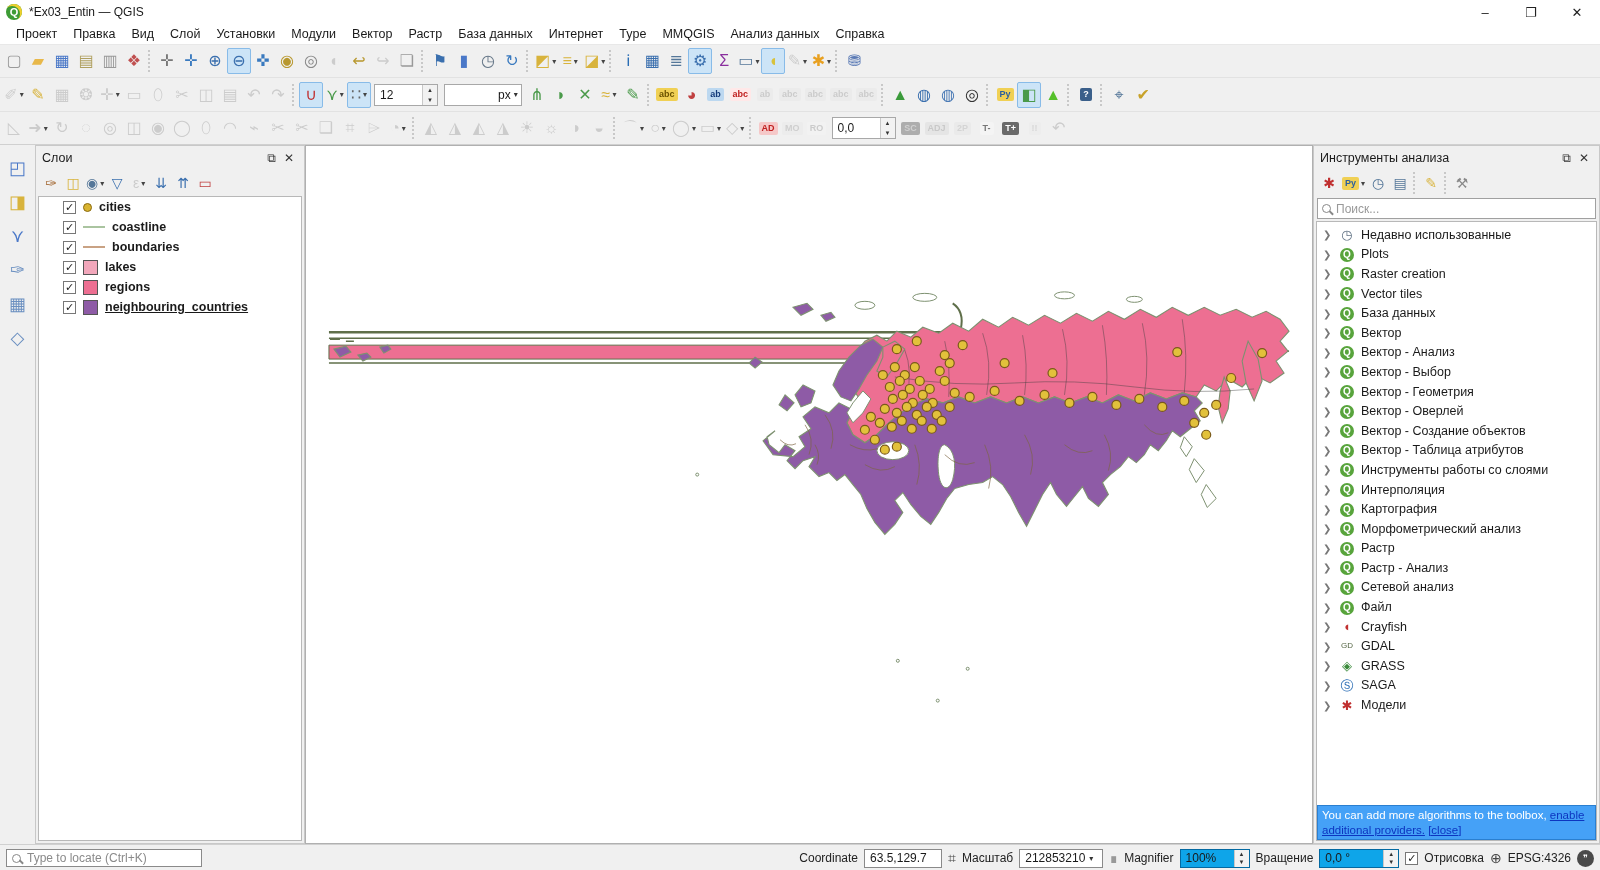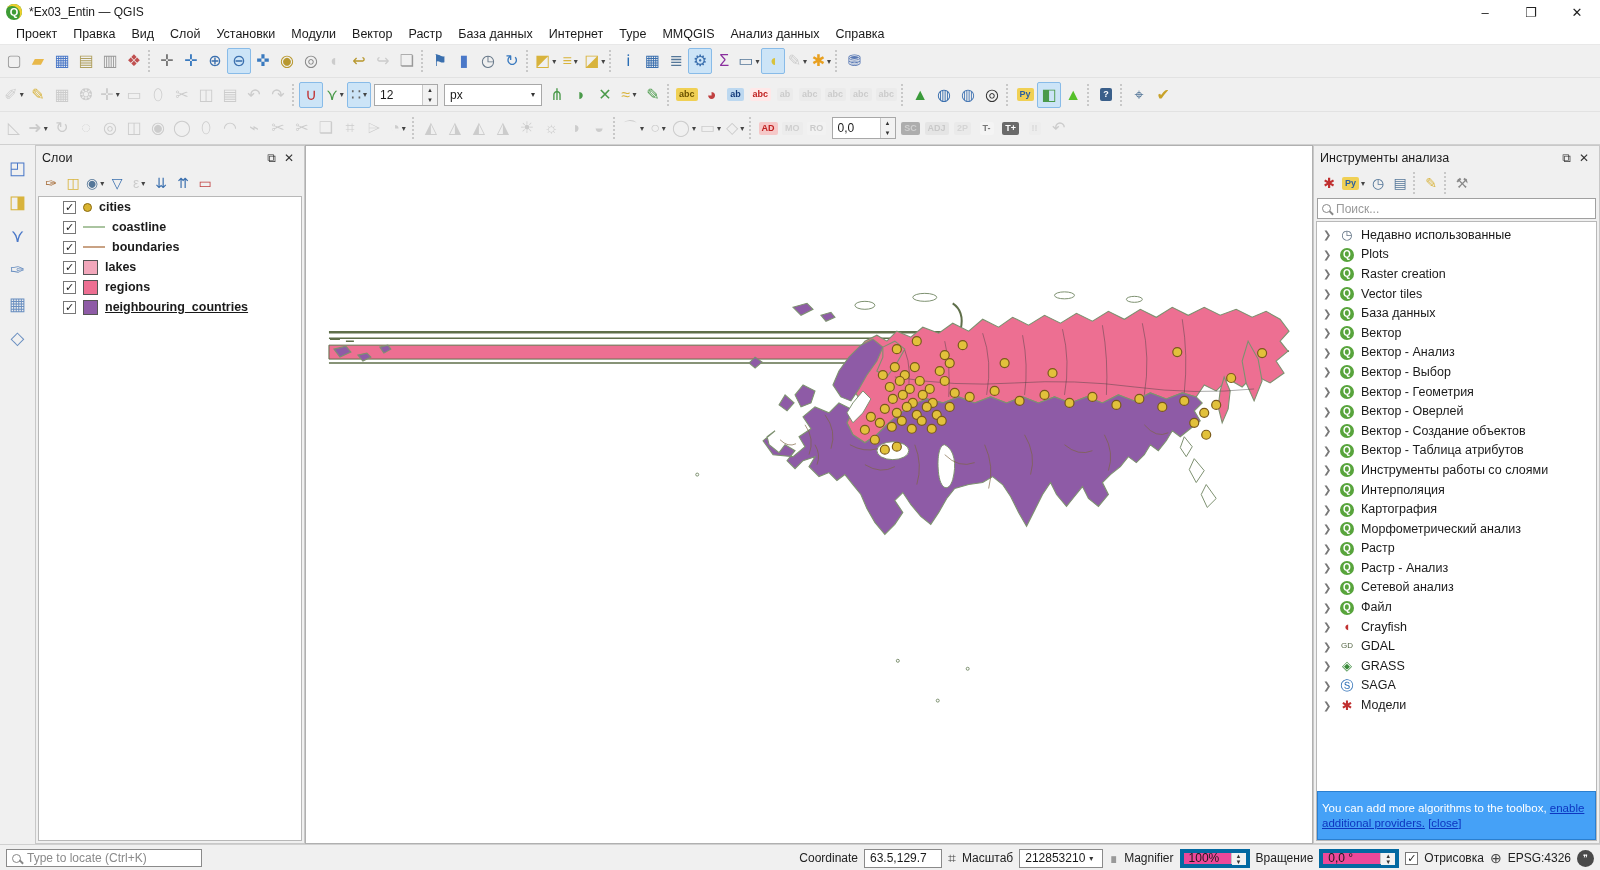--- a/index.html
+++ b/index.html
@@ -24,21 +24,21 @@
   .tb-sep { width:5px; height:22px; border-left:2px dotted #c8c8c8; margin:0 2px; }
   .tbtn { display:flex; align-items:center; justify-content:center; min-width:24px; height:26px;
     border:1px solid transparent; border-radius:2px; padding:0 1px; }
   .tbtn .g { font-size:16px; line-height:1; }
   .tbtn.on { background:#cce4f7; border-color:#88bbe8; }
   .tbtn.dis .g, .tbtn.dis .txt { opacity:.35; filter:grayscale(1); }
   .tbtn .dd { font-size:8px; color:#444; margin-left:2px; }
   .tbtn .txt { font-size:9px; font-weight:bold; padding:2px 3px; border-radius:2px; line-height:1; }
   .tb-spin, .tb-combo { display:flex; align-items:center; background:#fff; border:1px solid #a8a8a8;
     height:22px; margin:0 3px; font-size:12px; }
-  .tb-spin { width:64px; } .tb-combo { width:98px; }
+  .tb-spin { width:64px; } .tb-combo { width:78px;padding-left:48px; }
   .tb-spin .val, .tb-combo .val { flex:1; padding-left:5px; }
   .stepper { display:flex; flex-direction:column; width:15px; border-left:1px solid #c8c8c8; height:100%; }
   .stepper span { flex:1; font-size:6px; display:flex; align-items:center; justify-content:center; color:#333; background:#f2f2f2;}
   .combo-arrow { width:16px; font-size:8px; display:flex; align-items:center; justify-content:center; color:#333; }
 
   
   .main { display:flex; height:700px; border-top:1px solid #d0d0d0; }
   .dock-left { width:35px; background:#f0f0f0; display:flex; flex-direction:column; align-items:center; padding-top:8px; gap:4px; }
   .dock-left .tbtn { min-width:28px; height:30px; }
   .dock-left .g { font-size:18px; }
@@ -71,21 +71,21 @@
   .mag::after { content:""; position:absolute; width:5px; height:1.5px; background:#888; transform:rotate(45deg);
     right:-4px; bottom:-1px; }
   .search-ph { color:#999; font-size:12px; }
   .tree { list-style:none; padding-top:3px; }
   .tree li { display:flex; align-items:center; height:19.6px; padding-left:6px; gap:6px; font-size:12.5px; }
   .chev { color:#777; font-size:10px; width:10px; flex:none; }
   .ticon { width:16px; text-align:center; flex:none; font-size:13px; line-height:1;}
   .qbadge { display:inline-block; width:14px; height:14px; background:#58a43c; color:#fff; font-weight:bold;
     font-size:10px; border-radius:50%; text-align:center; line-height:14px; }
   .notice { position:absolute; bottom:0; left:0; right:0; background:#45a1f7; border:1px solid #2a7fd0;
-    color:#fff; font-size:11.5px; padding:9px 4px; line-height:1.25; }
+    color:#fff; font-size:11.5px; padding:2px 4px; line-height:1.25; }
   .notice a { color:#0d35c0; text-decoration:underline; }
 
   
   #map-wrap { flex:1; background:#fff; border:1px solid #b0b0b0; position:relative; }
   #map-svg { width:100%; height:100%; display:block; }
   .land-pink { fill:var(--c-regions); stroke:var(--c-coast); stroke-width:1.1; }
   .land-purple { fill:var(--c-neigh); stroke:var(--c-coast); stroke-width:1.1; }
   .sea { fill:#fff; stroke:var(--c-coast); stroke-width:1; }
   .isle { fill:#fff; stroke:var(--c-coast); stroke-width:1; }
   .band { fill:var(--c-regions); stroke:#5f6f4a; stroke-width:1; }
@@ -95,21 +95,21 @@
   .city { fill:var(--c-cityf); stroke:var(--c-citys); stroke-width:1.2; }
 
   
   .statusbar { height:27px; display:flex; align-items:center; background:#f0f0f0; padding:0 6px; gap:6px;
     border-top:1px solid #d0d0d0; font-size:12px; }
   .locate { display:flex; align-items:center; gap:6px; width:196px; height:18px; background:#fff;
     border:1px solid #8a8a8a; padding:0 5px; color:#8a8a8a; }
   .sb-input { background:#fff; border:1px solid #8a8a8a; height:19px; display:flex; align-items:center;
     padding:0 5px; }
   .sb-label { color:#222; }
-  .sb-spin { display:flex; align-items:center; background:#ec4899; border:4px solid #0369a1; height:19px; }
+  .sb-spin { display:flex; align-items:center; background:#0ea5e9; border:1px solid #0369a1; height:19px; }
   .sb-spin .val { padding:0 5px; }
   .sb-icon { font-size:14px; color:#444; }
   .bubble { width:17px; height:17px; border-radius:50%; background:#4a4a4a; color:#fff; font-size:9px;
     display:flex; align-items:center; justify-content:center; }
 </style>
 </head>
 <body>
 
 <div class="titlebar">
   <span class="qgis-logo">Q</span>

